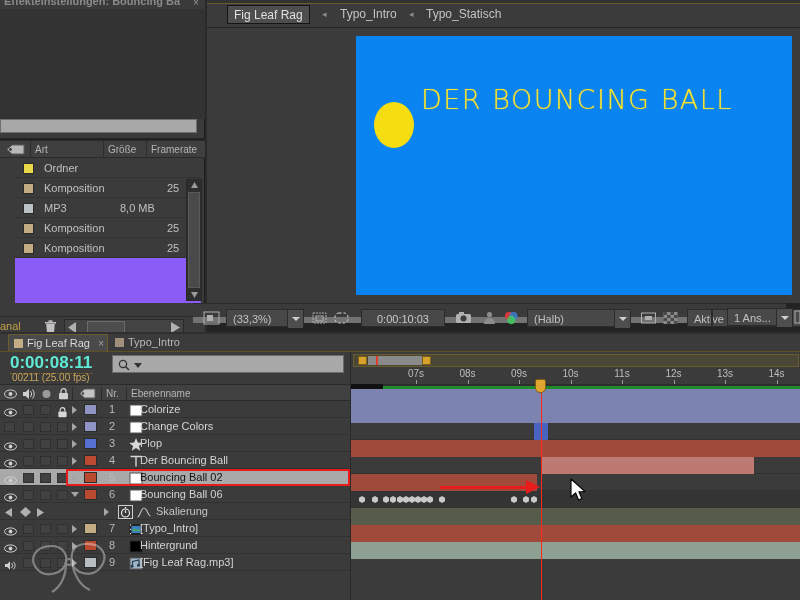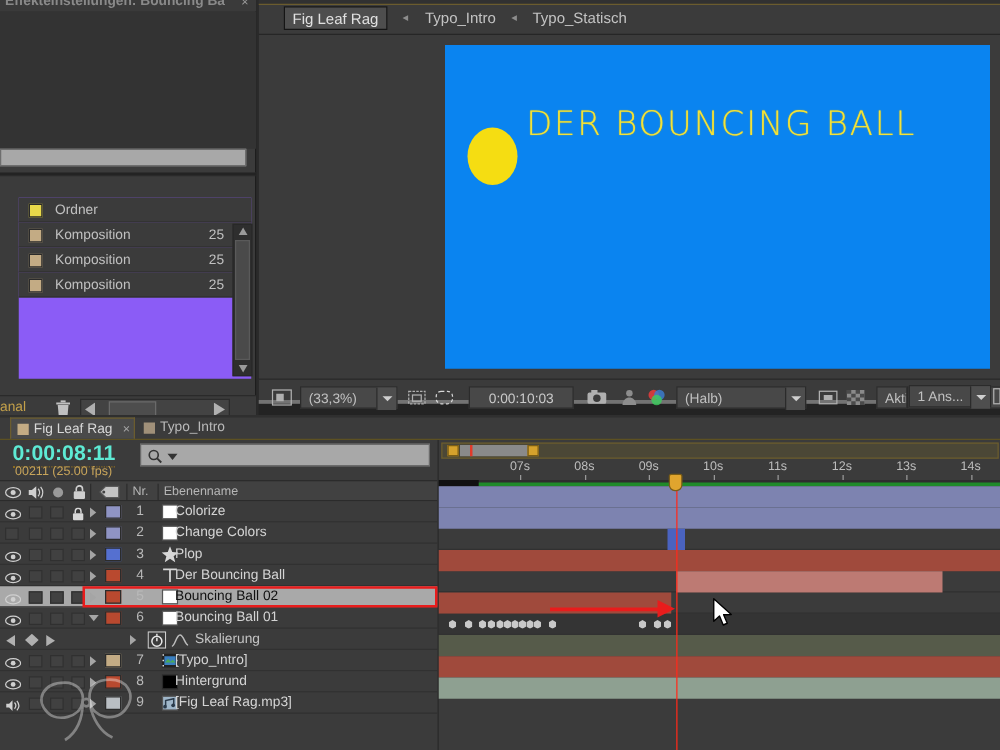--- a/index.html
+++ b/index.html
@@ -81,23 +81,23 @@
                  background:#0a84f0; overflow:hidden; }
   #comp-title { position:absolute; left:65px; top:48px; font-size:27px;
                 color:#f2e23a; letter-spacing:1.5px;
                 font-family:"DejaVu Sans", sans-serif; font-weight:300;
                 white-space:nowrap;
                 text-shadow: 0 0 1px #cfc020; }
   #comp-ball { position:absolute; left:18px; top:66px; width:40px; height:46px;
                background:#f5dd12; border-radius:50%; }
 
   
-  #comp-tools { left:207px; top:303px; width:593px; height:20px;
+  #comp-tools { left:193px; top:303px; width:593px; height:20px;
                 background:#3b3b3b; border-top:1px solid #2c2c2c;
-                border-bottom:3px solid #737373; }
+                border-bottom:6px solid #737373; }
   .tool { position:absolute; top:5px; height:18px; line-height:18px;
           font-size:11px; color:#c0c0c0; }
   .tfield { background:#484848; border:1px solid #2b2b2b; padding:0 6px;
             color:#cacaca; }
   .tdrop { background:#484848; border:1px solid #2b2b2b; }
   .tdrop .lbl { position:absolute; left:6px; top:0; height:18px; line-height:18px; }
   .tdrop .arw { position:absolute; right:0; top:0; width:16px; height:18px;
                 border-left:1px solid #2b2b2b; background:#4e4e4e; }
   .tdrop .arw::after { content:""; position:absolute; left:4px; top:7px;
                        border-left:4px solid transparent; border-right:4px solid transparent;
@@ -230,20 +230,29 @@
   <div class="panel" id="fx-panel">
     <div id="fx-title-bar">
       <div id="fx-title-txt">Effekteinstellungen: Bouncing Ba</div>
       <div id="fx-close">×</div>
     </div>
     <div id="fx-body"></div>
     <div id="fx-selbar"></div>
   </div>
 
   <div class="panel" id="proj-panel">
+    <div id="proj-head">
+      <svg id="tag-icon" viewBox="0 0 22 11">
+        <path d="M2 5.5 L7 1 L19 1 L19 10 L7 10 Z" fill="#b8b8b8" stroke="#5a5a5a"></path>
+        <circle cx="5.5" cy="5.5" r="1.4" fill="#3b3b3b"></circle>
+      </svg>
+      <div class="ph-cell" style="left:30px;width:73px">Art</div>
+      <div class="ph-cell" style="left:103px;width:43px">Größe</div>
+      <div class="ph-cell" style="left:146px;width:59px">Framerate</div>
+    </div>
 
     <svg id="proj-tree" viewBox="0 0 15 15">
       <rect x="5.5" y="1" width="4" height="3.5" fill="#b5b5b5"></rect>
       <rect x="1" y="9" width="4" height="3.5" fill="#b5b5b5"></rect>
       <rect x="5.5" y="9" width="4" height="3.5" fill="#b5b5b5"></rect>
       <rect x="10" y="9" width="4" height="3.5" fill="#b5b5b5"></rect>
       <path d="M7.5 4.5 v2.5 M3 9 v-2 h9 v2" stroke="#b5b5b5" fill="none" stroke-width="1"></path>
     </svg>
 
     <div id="proj-list">
@@ -251,20 +260,26 @@
           <span class="sw" style="background:#e8d84a"></span>
           <span class="nm">Ordner</span>
           <span class="sz"></span>
           <span class="fr"></span>
         </div>
         <div class="prow">
           <span class="sw" style="background:#c3ab84"></span>
           <span class="nm">Komposition</span>
           <span class="sz"></span>
           <span class="fr">25</span>
+        </div>
+        <div class="prow">
+          <span class="sw" style="background:#b9c3c3"></span>
+          <span class="nm">MP3</span>
+          <span class="sz">8,0 MB</span>
+          <span class="fr"></span>
         </div>
         <div class="prow">
           <span class="sw" style="background:#c3ab84"></span>
           <span class="nm">Komposition</span>
           <span class="sz"></span>
           <span class="fr">25</span>
         </div>
         <div class="prow">
           <span class="sw" style="background:#c3ab84"></span>
           <span class="nm">Komposition</span>
@@ -556,21 +571,21 @@
             </svg></span>
           <span class="cb" style="left:23px"></span>
           <span class="cb" style="left:40px"></span>
           <span class="cb" style="left:57px"></span>
           <span class="tri open"></span>
           <span class="csw" style="background:#b9492f"></span>
           <span class="num">6</span>
           <span class="tic"><svg viewBox="0 0 14 13" width="14" height="13">
               <rect x="1" y="1" width="12" height="11" fill="#ffffff" stroke="#555"></rect>
             </svg></span>
-          <span class="nm">Bouncing Ball 01</span>
+          <span class="nm">Bouncing Ball 06</span>
         </div>
         <div class="lrow">
           <svg style="position:absolute;left:4px;top:5px" width="9" height="9" viewBox="0 0 9 9">
             <path d="M8 0 L8 9 L1 4.5 Z" fill="#b0b0b0"></path>
           </svg>
           <svg style="position:absolute;left:20px;top:4px" width="11" height="10" viewBox="0 0 11 10">
             <path d="M5.5 0 L11 5 L5.5 10 L0 5 Z" fill="#b0b0b0"></path>
           </svg>
           <svg style="position:absolute;left:36px;top:5px" width="9" height="9" viewBox="0 0 9 9">
             <path d="M1 0 L1 9 L8 4.5 Z" fill="#b0b0b0"></path>

